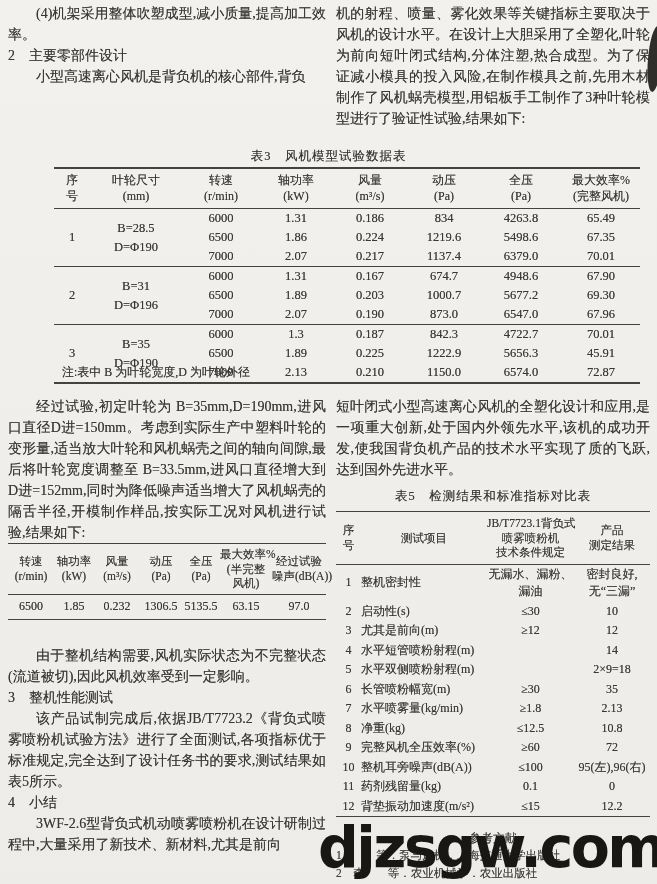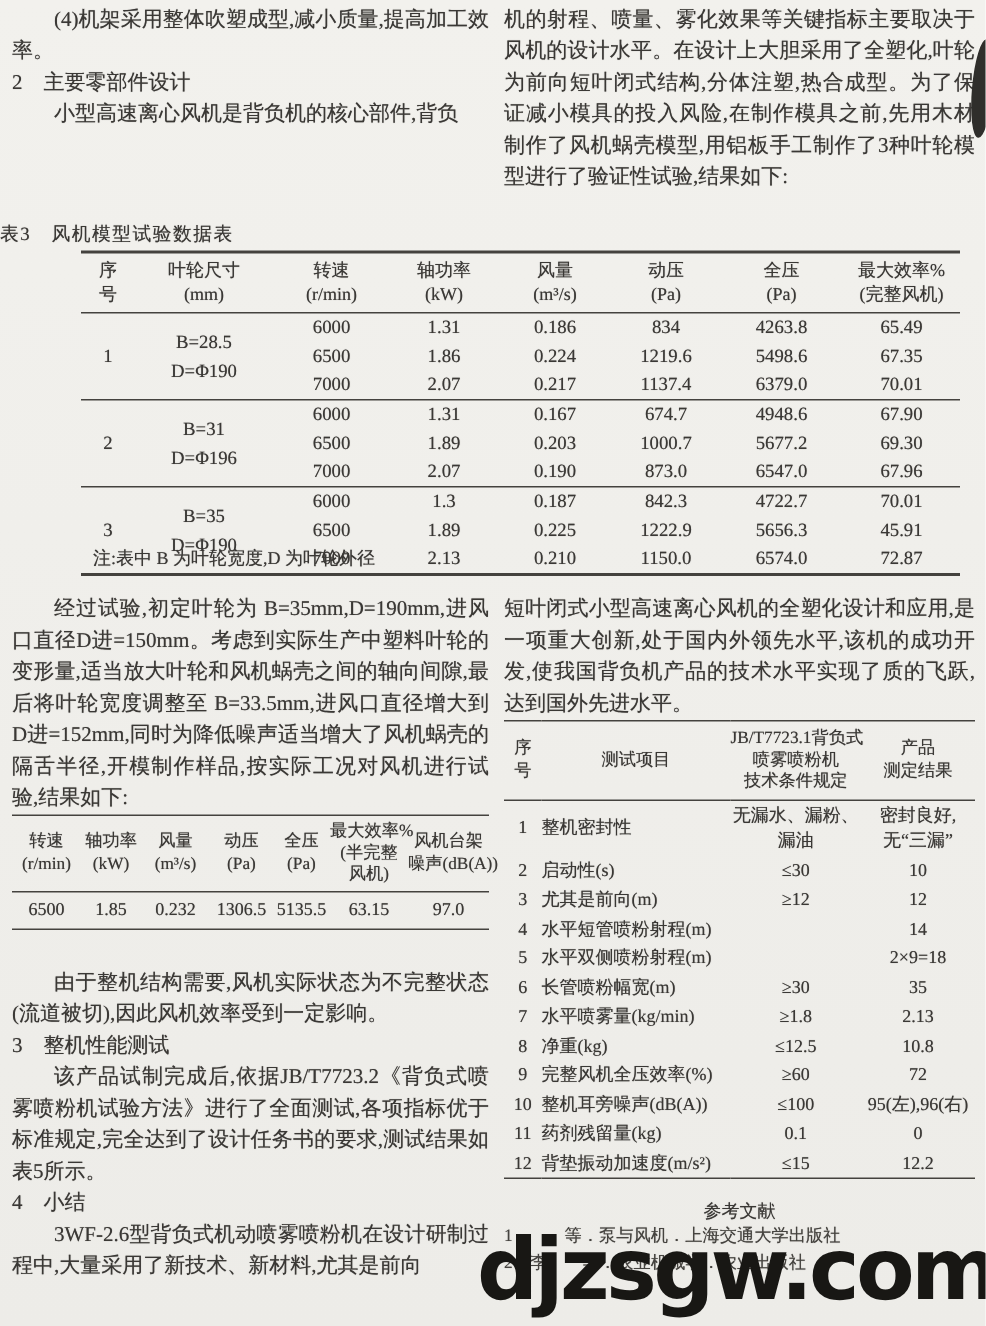--- a/index.html
+++ b/index.html
@@ -12,21 +12,21 @@
   }
   .page{position:absolute;inset:0;}
   .block{position:absolute;}
   p{margin:0;text-align:justify;font-size:14px;line-height:21px;}
   .ind{text-indent:2em;}
   .hd{font-size:14px;line-height:21px;font-weight:normal;margin:0;}
 
   #top-left{left:8px;top:3px;width:318px;}
   #top-right{left:336px;top:3px;width:314px;}
 
-  #t3-title{left:0;top:148px;width:657px;font-size:12.5px;letter-spacing:1px;}
+  #t3-title{left:0;top:148px;width:657px;text-align:center;font-size:12.5px;letter-spacing:1px;}
   table{border-collapse:collapse;table-layout:fixed;}
   th,td{font-weight:normal;text-align:center;padding:0;}
   th div{font-size:12px;line-height:16px;white-space:nowrap;}
 
   #table3{position:absolute;left:54px;top:167px;width:586px;
     border-top:2px solid #44423e;border-bottom:2px solid #44423e;}
   #table3 thead tr{border-bottom:1.5px solid #44423e;}
   #table3 th{padding:3px 0 4px;}
   #table3 td{font-size:12.5px;line-height:19px;white-space:nowrap;}
   #table3 tr.gsep td{border-top:1px solid #44423e;}
@@ -252,21 +252,21 @@
             <th>
               <div>全压</div>
               <div>(Pa)</div>
             </th>
             <th>
               <div>最大效率%</div>
               <div>(半完整</div>
               <div>风机)</div>
             </th>
             <th>
-              <div>风机台架</div>
+              <div>经过试验</div>
               <div>噪声(dB(A))</div>
             </th>
           </tr>
         </thead>
       <tbody id="t4-body">
           <tr>
             <td>6500</td>
             <td>1.85</td>
             <td>0.232</td>
             <td>1306.5</td>
@@ -278,20 +278,21 @@
     </table>
     <p class="ind">由于整机结构需要,风机实际状态为不完整状态(流道被切),因此风机效率受到一定影响。</p>
     <p class="hd">3　整机性能测试</p>
     <p class="ind">该产品试制完成后,依据JB/T7723.2《背负式喷雾喷粉机试验方法》进行了全面测试,各项指标优于标准规定,完全达到了设计任务书的要求,测试结果如表5所示。</p>
     <p class="hd">4　小结</p>
     <p class="ind">3WF-2.6型背负式机动喷雾喷粉机在设计研制过程中,大量采用了新技术、新材料,尤其是前向</p>
   </div>
 
   <div id="mid-right" class="block">
     <p>短叶闭式小型高速离心风机的全塑化设计和应用,是一项重大创新,处于国内外领先水平,该机的成功开发,使我国背负机产品的技术水平实现了质的飞跃,达到国外先进水平。</p>
+    <div class="tbl-title">表5　检测结果和标准指标对比表</div>
     <table id="table5">
       <colgroup>
         <col style="width:25px">
           <col style="width:126px">
           <col style="width:87px">
           <col style="width:76px">
       </colgroup>
       <thead>
           <tr id="t5-head">
             <th>

